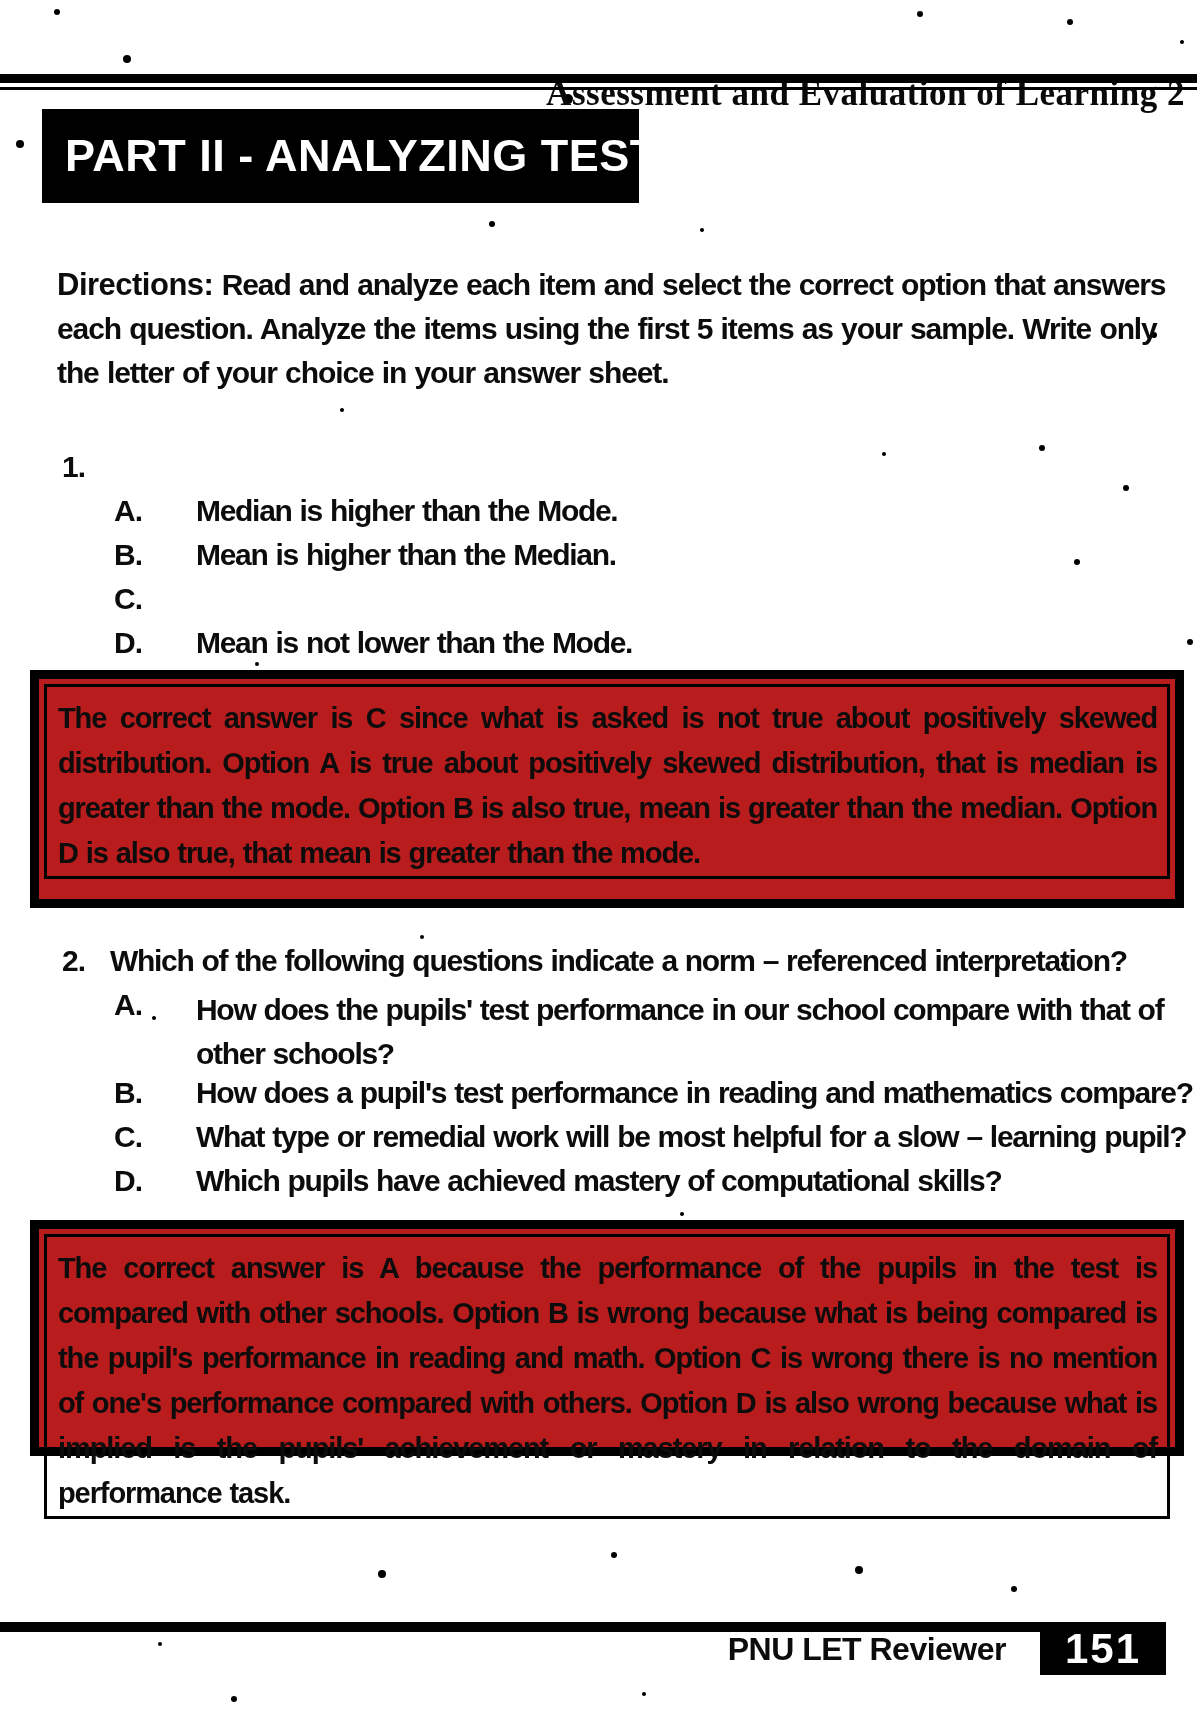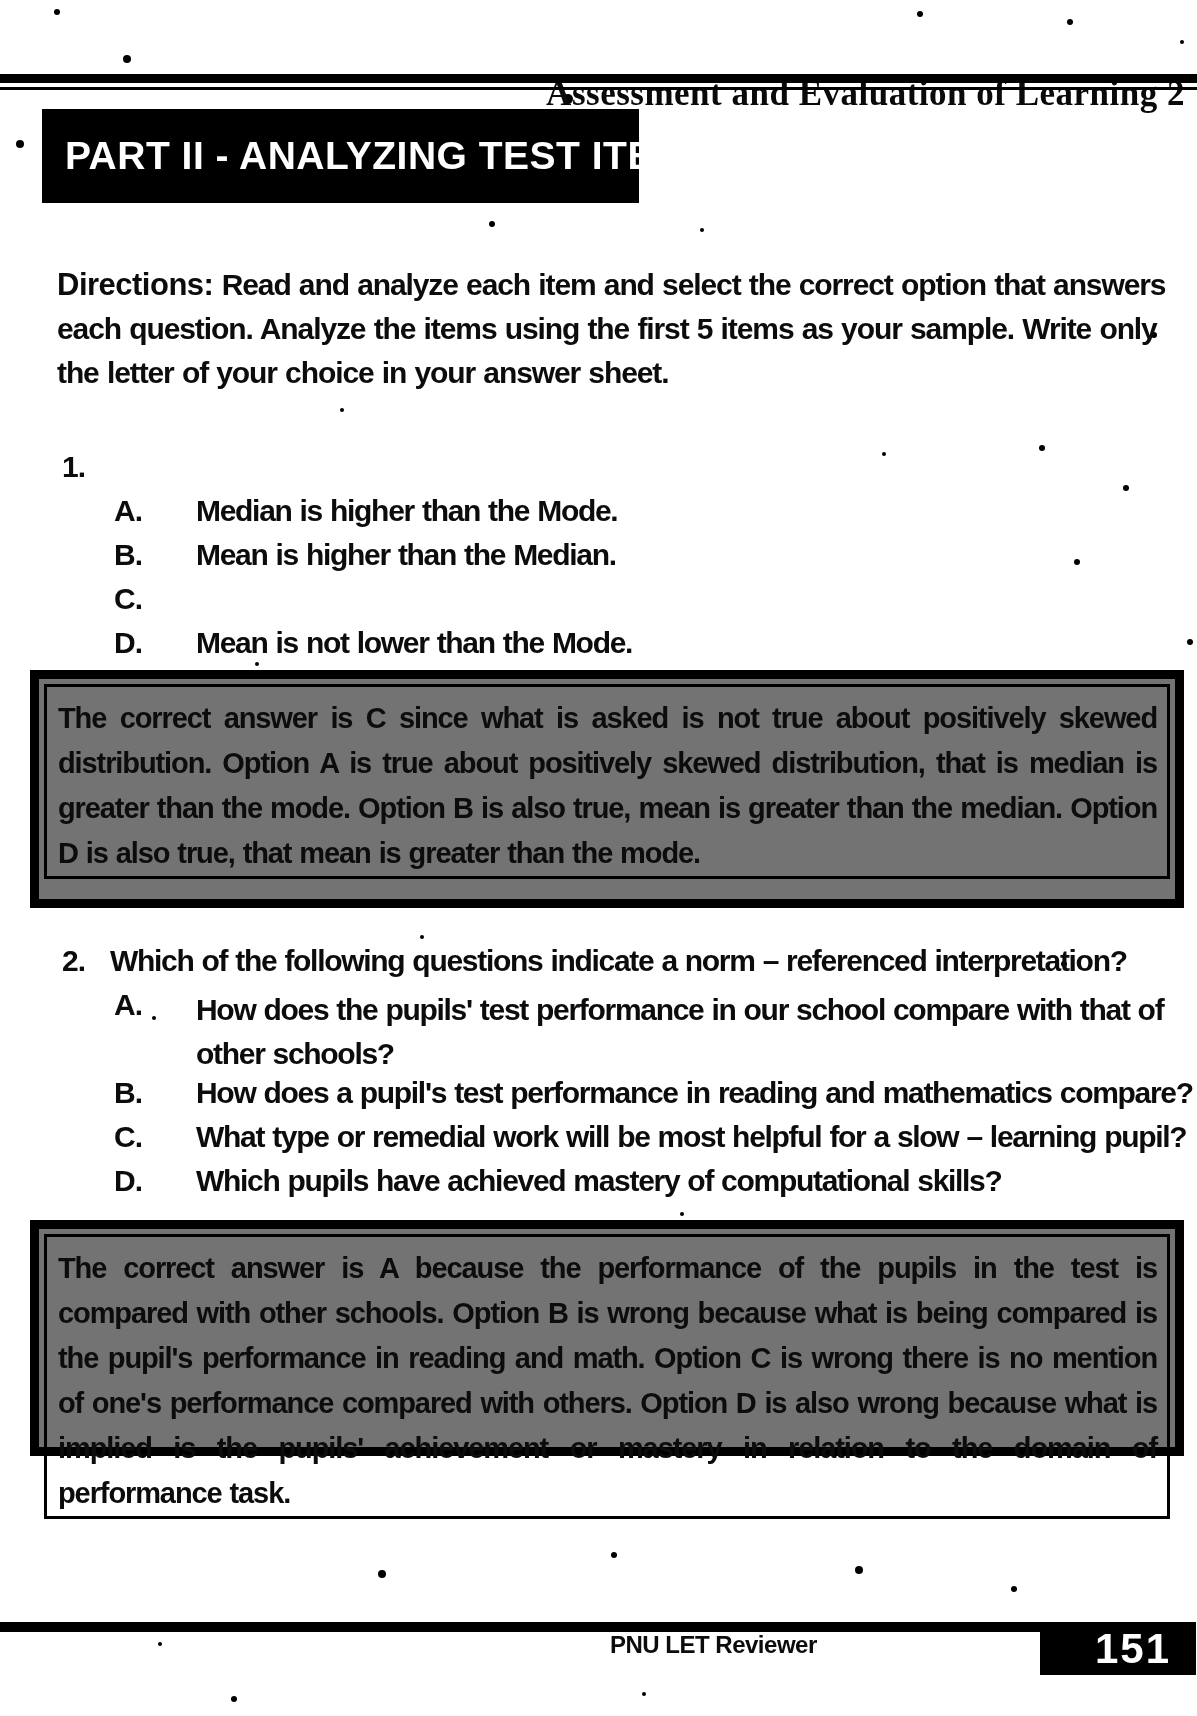--- a/index.html
+++ b/index.html
@@ -42,61 +42,61 @@
   .header-rule {
     position: absolute; top: 74px; left: 0; width: 1197px; height: 16px;
     border-top: 9px solid #000; border-bottom: 3px solid #000;
     box-sizing: border-box;
   }
   .section-box {
     position: absolute; left: 42px; top: 109px; width: 597px; height: 94px;
     background: #000; color: #fff;
     display: flex; align-items: center;
     padding-left: 23px; box-sizing: border-box;
-    font-size: 39px; letter-spacing: 0.5px; white-space: nowrap;
+    font-size: 45px; letter-spacing: 0.5px; white-space: nowrap;
   }
   .directions {
     position: absolute; left: 46px; top: 263px; width: 1140px;
     font-size: 30px; line-height: 44px;
     letter-spacing: -1.1px; word-spacing: 1px; margin-left: 11px;
   }
   .dir-label { font-size: 31px; letter-spacing: -0.5px; }
 
   .qnum   { position: absolute; left: 62px;  font-size: 30px; letter-spacing: -1px; }
   .qtext  { position: absolute; left: 110px; font-size: 30px; letter-spacing: -1.3px; word-spacing: 1px; white-space: nowrap; }
   .oletter{ position: absolute; left: 114px; font-size: 30px; letter-spacing: -1px; }
   .otext  { position: absolute; left: 160px; font-size: 30px; letter-spacing: -1.3px; word-spacing: 1px; white-space: nowrap; margin-left: 36px; }
   .otext.wrap { white-space: normal; width: 1015px; line-height: 44px; }
 
   .answer-box {
     position: absolute; left: 30px; width: 1154px;
-    border: 9px solid #000; box-sizing: border-box; background: #737373;
+    border: 9px solid #000; box-sizing: border-box; background: #b91c1c;
   }
   .answer-inner {
     border: 3px solid #000; margin: 5px;
     padding: 9px 10px 0 11px;
     font-size: 29px; line-height: 45px;
     letter-spacing: -1.1px; word-spacing: 1px;
     text-align: justify;
   }
 
   .footer-rule {
     position: absolute; left: 0; top: 1622px; width: 1048px; height: 10px;
     background: #000;
   }
   .footer-brand {
     position: absolute; left: 610px; top: 1631px; width: 396px;
-    text-align: left; font-size: 24px; letter-spacing: -0.5px;
+    text-align: right; font-size: 32px; letter-spacing: -0.5px;
     white-space: nowrap;
   }
   .page-number-box {
     position: absolute; left: 1040px; top: 1622px; width: 126px; height: 53px;
     background: #000; color: #fff;
     display: flex; align-items: center; justify-content: center;
-    font-size: 42px; letter-spacing: 2px; padding-left: 30px;
+    font-size: 42px; letter-spacing: 2px;
   }
 </style>
 </head>
 <body>
 
 <div class="page">
 
   <div class="speckles"></div>
 
   <div class="header-title">Assessment and Evaluation of Learning 2</div>

